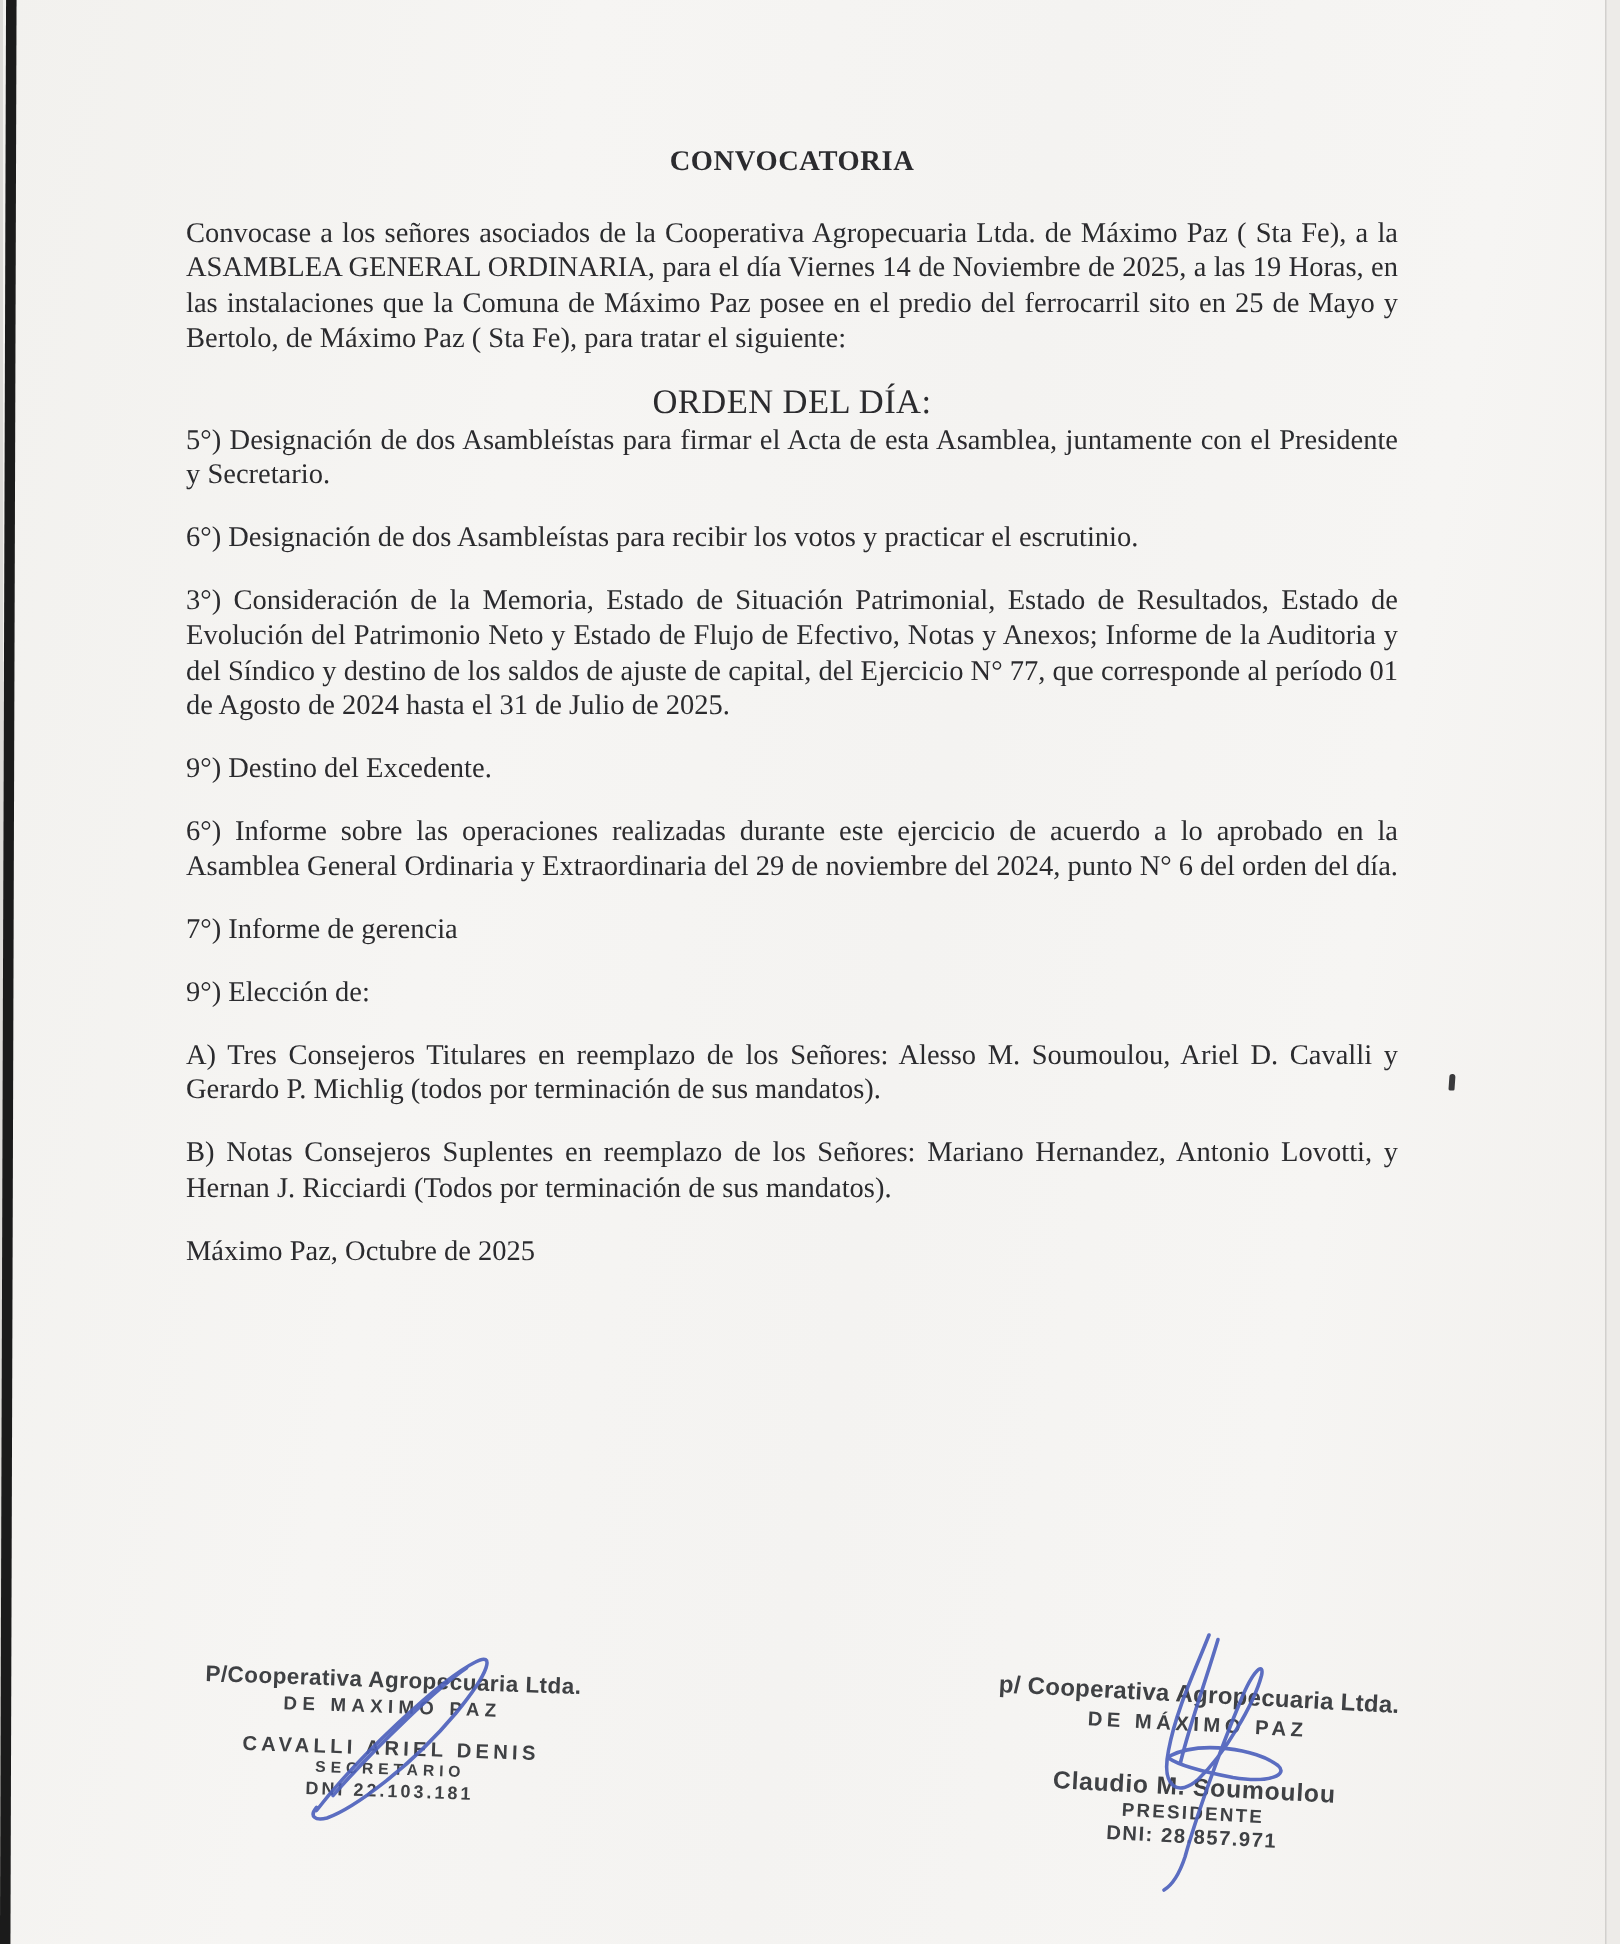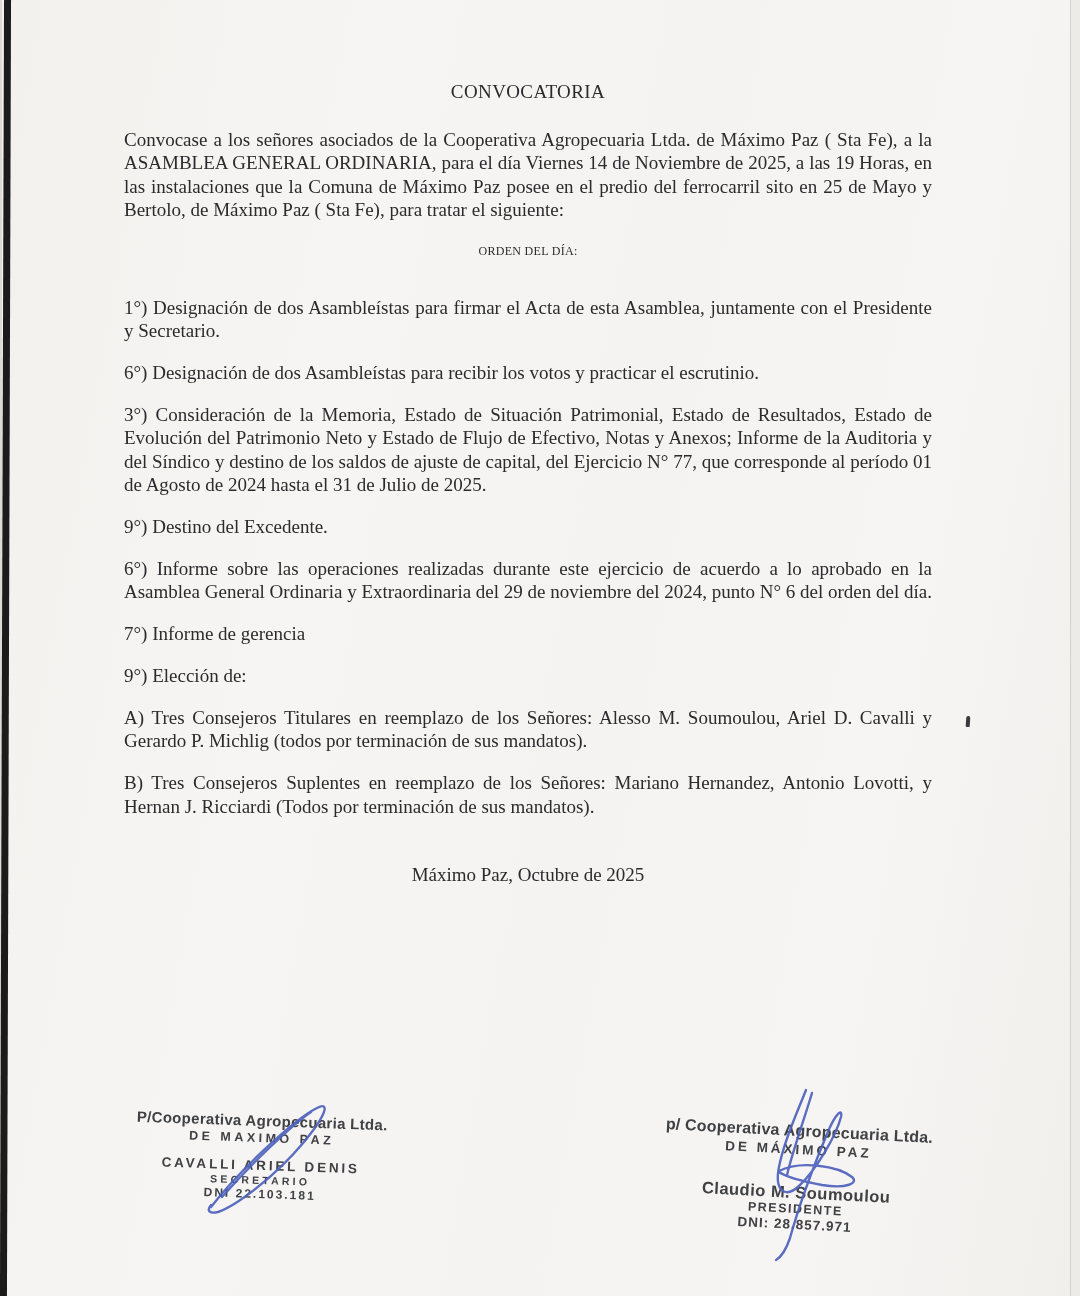--- a/index.html
+++ b/index.html
@@ -42,40 +42,40 @@
   }
   
   .content {
     position: relative;
     padding: 80px 0 0 124px;
     width: 808px;
     font-size: 19px;
     line-height: 23.4px;
   }
   .doc-title {
-    margin: 0 0 24px 0;
-    font-size: 19px; font-weight: 400;
+    margin: 16px 0 24px 0;
+    font-size: 19px; font-weight: 700;
     line-height: 24px;
     text-align: center;
     letter-spacing: 0.4px;
   }
   .agenda-heading {
-    margin: 0 0 32px 0;
-    font-size: 12px; font-weight: 400;
+    margin: 0 0 2px 0;
+    font-size: 23px; font-weight: 400;
     line-height: 23.4px;
     text-align: center;
     letter-spacing: 0.3px;
   }
   .para {
     margin: 0 0 18.5px 0;
     text-align: justify;
   }
   .date-line {
-    margin: 45px 0 0 0;
-    text-align: center;
+    margin: 18px 0 0 0;
+    text-align: left;
   }
   
   .stamp {
     position: absolute;
     font-family: "Liberation Sans", sans-serif;
     color: #3f4144;
     text-align: center;
     font-weight: 700;
   }
   .stamp-left { left: 128px; top: 1112px; width: 266px; transform: rotate(2deg); }
@@ -105,30 +105,30 @@
   <div class="edge-left"></div>
   <div class="edge-right-band"></div>
 
   <div class="content">
     <h1 class="doc-title">CONVOCATORIA</h1>
 
     <p class="para">Convocase a los señores asociados de la Cooperativa Agropecuaria Ltda. de Máximo Paz  ( Sta Fe), a la ASAMBLEA GENERAL ORDINARIA, para el día Viernes 14 de Noviembre de 2025, a las 19 Horas, en las instalaciones que la Comuna de Máximo Paz posee en el predio del ferrocarril sito en 25 de Mayo y Bertolo, de Máximo Paz ( Sta Fe), para tratar el siguiente:</p>
 
     <h2 class="agenda-heading">ORDEN DEL DÍA:</h2>
 
-    <p class="para">1°) Designación de dos Asambleístas para firmar el Acta de esta Asamblea, juntamente con el Presidente y Secretario.</p>
+    <p class="para">5°) Designación de dos Asambleístas para firmar el Acta de esta Asamblea, juntamente con el Presidente y Secretario.</p>
     <p class="para">6°) Designación de dos Asambleístas para recibir los votos y practicar el escrutinio.</p>
     <p class="para">3°) Consideración de la Memoria, Estado de Situación Patrimonial, Estado de Resultados, Estado de Evolución del Patrimonio Neto y Estado de Flujo de Efectivo, Notas y Anexos; Informe de la Auditoria y del Síndico y destino de los saldos de ajuste de capital, del Ejercicio N° 77, que corresponde al período 01 de Agosto de 2024 hasta el 31 de Julio de 2025.</p>
     <p class="para">9°) Destino del Excedente.</p>
     <p class="para">6°) Informe sobre las operaciones realizadas durante este ejercicio de acuerdo a lo aprobado en la Asamblea General Ordinaria y Extraordinaria del 29 de noviembre del 2024, punto N° 6 del orden del día.</p>
     <p class="para">7°) Informe de gerencia</p>
     <p class="para">9°) Elección de:</p>
 
     <p class="para">A)  Tres Consejeros Titulares en reemplazo de los Señores:  Alesso M. Soumoulou, Ariel D. Cavalli  y Gerardo P. Michlig  (todos por terminación de sus mandatos).</p>
-    <p class="para">B)  Tres Consejeros Suplentes en reemplazo de los Señores: Mariano Hernandez,  Antonio Lovotti,  y Hernan J. Ricciardi (Todos por terminación de sus mandatos).</p>
+    <p class="para">B)  Notas Consejeros Suplentes en reemplazo de los Señores: Mariano Hernandez,  Antonio Lovotti,  y Hernan J. Ricciardi (Todos por terminación de sus mandatos).</p>
 
     <p class="date-line">Máximo Paz, Octubre de 2025</p>
   </div>
 
   <div class="stamp stamp-left">
     <div class="org1">P/Cooperativa Agropecuaria Ltda.</div>
     <div class="org2">DE MAXIMO PAZ</div>
     <div class="name">CAVALLI ARIEL DENIS</div>
     <div class="role">SECRETARIO</div>
     <div class="dni">DNI 22.103.181</div>

